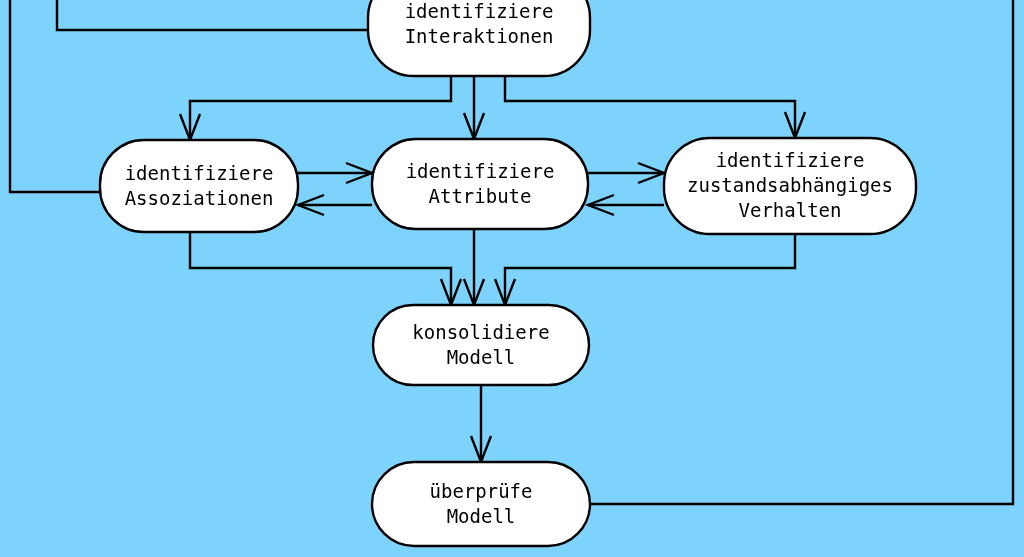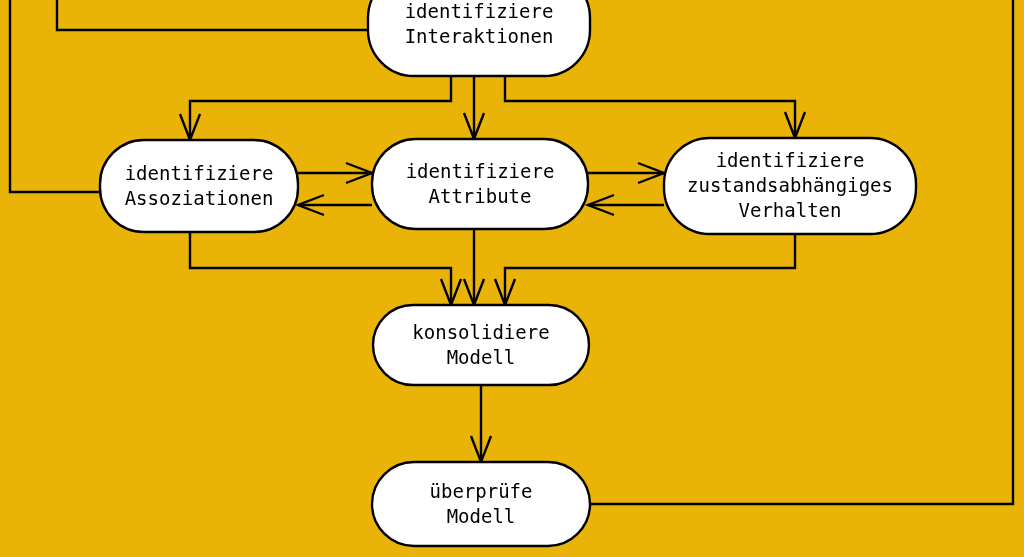--- a/index.html
+++ b/index.html
@@ -10,21 +10,21 @@
   body {
     width: 1024px;
     height: 557px;
     overflow: hidden;
     font-family: "DejaVu Sans Mono", "Liberation Mono", monospace;
   }
   #diagram-root {
     position: relative;
     width: 1024px;
     height: 557px;
-    background: #eab308;
+    background: #7dd3fc;
   }
   svg#flow-svg {
     display: block;
     width: 1024px;
     height: 557px;
   }
   .node-shape {
     fill: #ffffff;
     stroke: #000000;
     stroke-width: 2.4;

